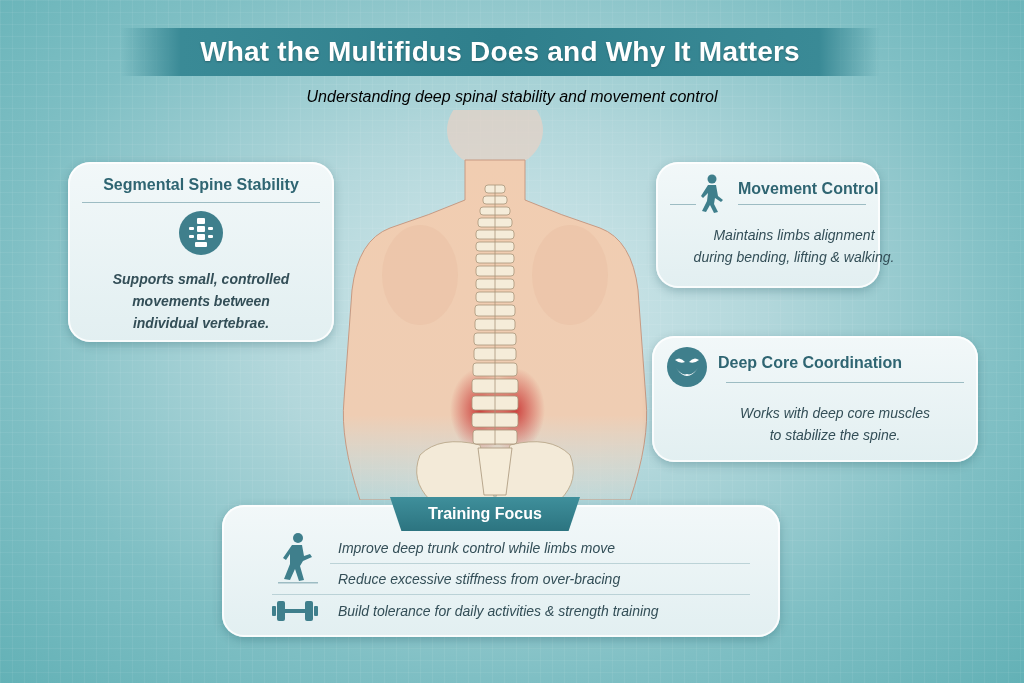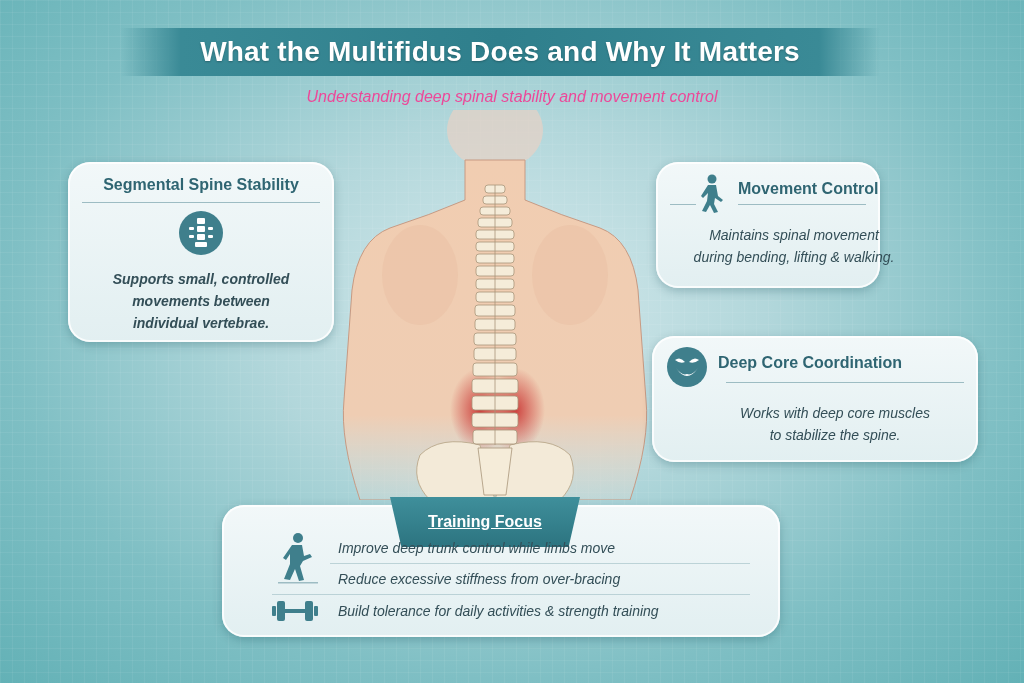--- a/index.html
+++ b/index.html
@@ -9,34 +9,34 @@
       linear-gradient(rgba(255,255,255,0.06) 1px, transparent 1px) 0 0/12px 12px,
       linear-gradient(90deg, rgba(255,255,255,0.06) 1px, transparent 1px) 0 0/12px 12px,
       radial-gradient(ellipse at 50% 45%, #d5e9ec 0%, #b2d7db 35%, #7fbfc4 70%, #63b1b6 100%);
   }
   .banner{position:absolute;left:120px;top:28px;width:760px;height:48px;
     background:linear-gradient(90deg, rgba(47,128,142,0) 0%, #3a8a96 8%, #2f7f8c 50%, #3a8a96 92%, rgba(47,128,142,0) 100%);
     display:flex;align-items:center;justify-content:center;}
   .banner h1{margin:0;color:#fff;font-size:28px;font-weight:bold;letter-spacing:0.2px;
     text-shadow:0 1px 2px rgba(0,0,0,0.25);}
   .subtitle{position:absolute;left:0;width:1024px;top:88px;text-align:center;
-    font-style:italic;color:#ec4899;font-size:16px;}
+    font-style:italic;color:#000000;font-size:16px;}
   .card{position:absolute;background:linear-gradient(180deg,#f2f8f9 0%,#e2eff1 100%);
     border-radius:22px;box-shadow:0 3px 10px rgba(0,60,70,0.25), inset 0 0 0 2px rgba(255,255,255,0.8);}
   .card-title{color:#2f6572;font-weight:bold;font-size:16px;}
   .card-desc{color:#334e57;font-style:italic;font-size:14px;line-height:22px;text-align:center;}
   .rule{height:1px;background:#9dbcc3;}
   .icon-teal{fill:#3f7f8c;}
   
   .figure{position:absolute;left:330px;top:110px;width:330px;height:390px;}
   .tf{position:absolute;left:222px;top:505px;width:558px;height:132px;}
-  .tf-tab{position:absolute;left:390px;top:497px;width:190px;height:50px;
+  .tf-tab{position:absolute;left:390px;top:497px;width:190px;height:34px;
     background:linear-gradient(180deg,#3f8f9b,#2c7480);color:#fff;font-weight:bold;font-size:16px;
     display:flex;align-items:center;justify-content:center;
-    clip-path:polygon(0 0,100% 0,94% 100%,6% 100%);box-shadow:0 2px 4px rgba(0,0,0,0.2);text-decoration:underline;}
+    clip-path:polygon(0 0,100% 0,94% 100%,6% 100%);box-shadow:0 2px 4px rgba(0,0,0,0.2);}
   .tf-row{position:absolute;left:338px;color:#334e57;font-style:italic;font-size:14px;}
 </style>
 </head>
 <body>
 
 <div class="banner">
   <h1>What the Multifidus Does and Why It Matters</h1>
 </div>
 <div class="subtitle">Understanding deep spinal stability and movement control</div>
 
@@ -118,21 +118,21 @@
   <svg style="position:absolute;left:40px;top:12px;" width="30" height="40" viewBox="0 0 30 40">
     <g fill="#3f7f8c">
         <circle cx="16" cy="5" r="4.5"></circle>
         <path d="M12 11 L20 11 L22 22 L27 26 L25 28 L19 24 L18 30 L22 38 L18 39 L14 31 L10 38 L6 37 L11 27 L12 19 L7 24 L5 22 Z"></path>
       </g>
   </svg>
   <div class="card-title" style="position:absolute;left:82px;top:18px;">Movement Control</div>
   <div class="rule" style="position:absolute;left:82px;right:14px;top:42px;"></div>
   <div class="rule" style="position:absolute;left:14px;width:26px;top:42px;"></div>
   <div class="card-desc" style="position:absolute;left:0;width:276px;top:62px;">
-    <div>Maintains spinal movement</div>
+    <div>Maintains limbs alignment</div>
     <div>during bending, lifting &amp; walking.</div>
   </div>
 </div>
 
 <div class="card" style="left:652px;top:336px;width:282px;height:126px;padding-left:44px;">
   <svg style="position:absolute;left:14px;top:10px;" width="42" height="42" viewBox="0 0 42 42">
     <circle cx="21" cy="21" r="20" class="icon-teal"></circle>
     <g fill="#fff">
         <path d="M9 14 Q14 10 19 16 Q14 18 9 14 Z"></path>
         <path d="M33 14 Q28 10 23 16 Q28 18 33 14 Z"></path>

